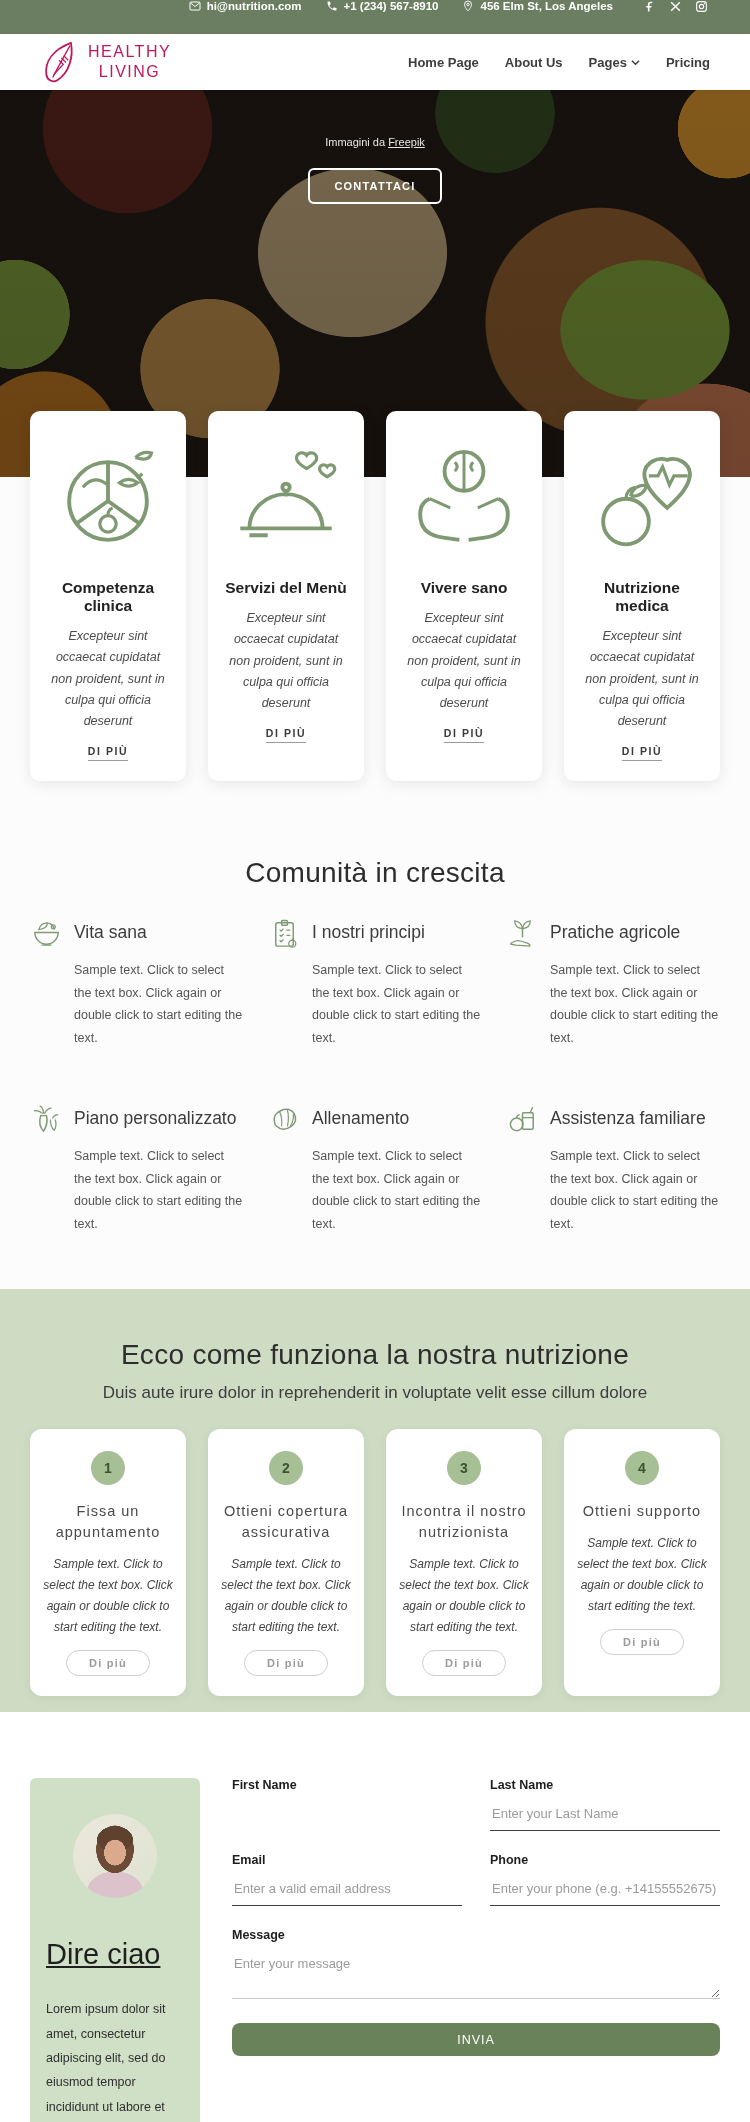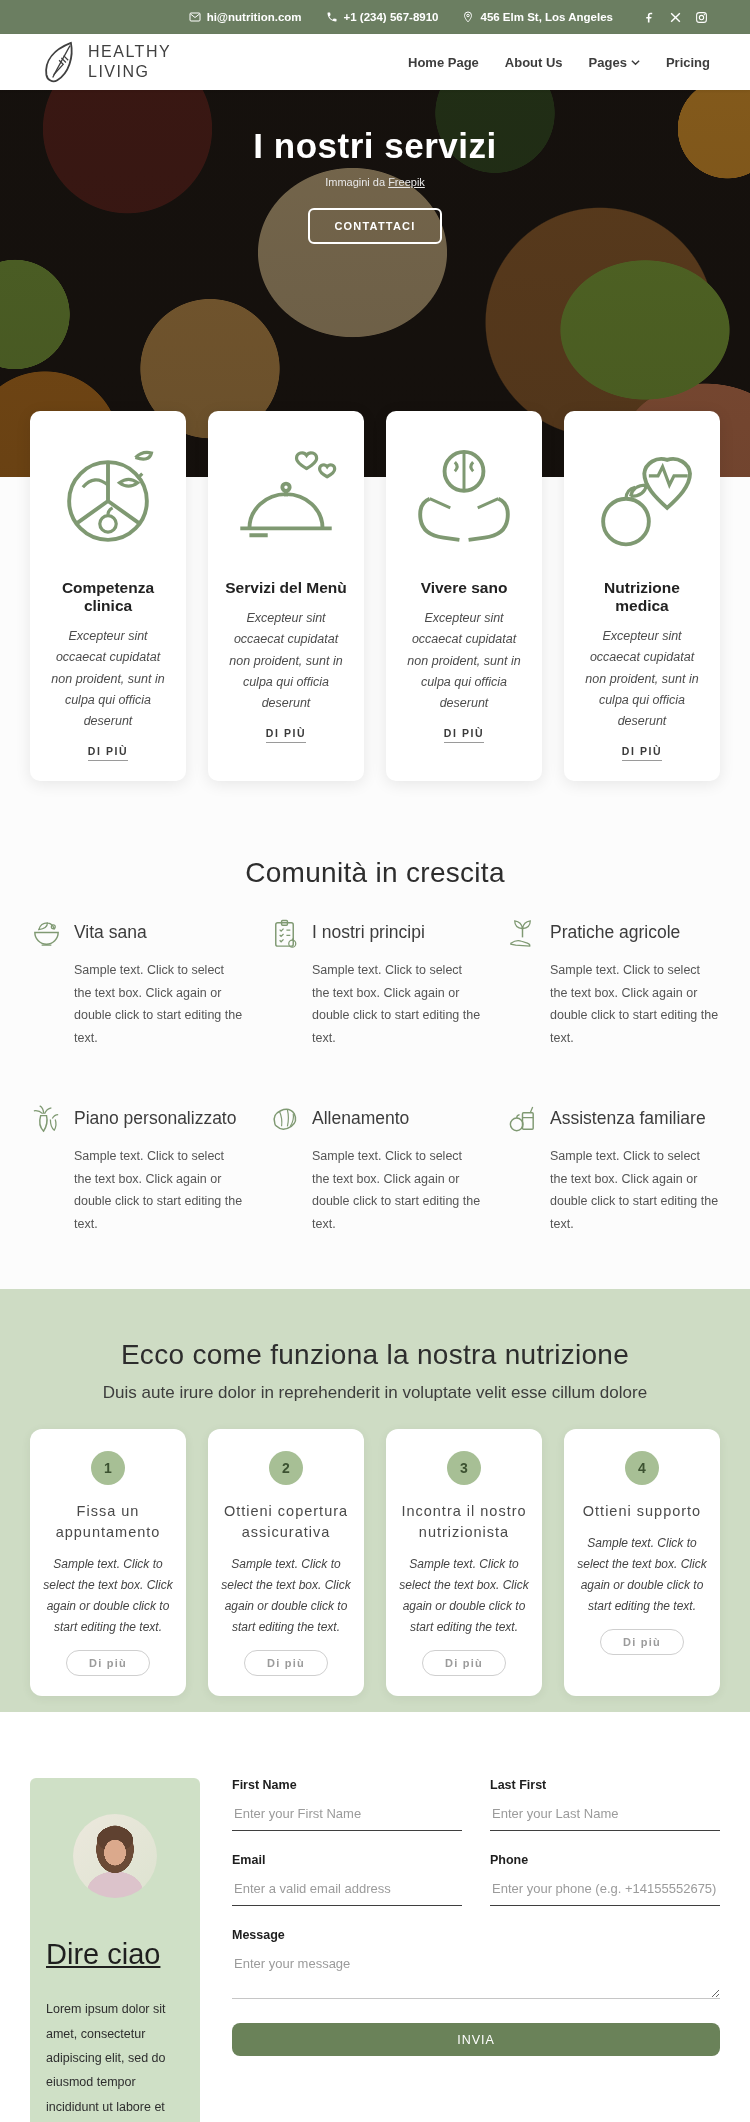--- a/index.html
+++ b/index.html
@@ -8,35 +8,35 @@
   body {
     width:750px; margin:0 auto; background:#fff;
     font-family:"Liberation Sans", sans-serif; color:#333;
   }
   a { text-decoration:none; color:inherit; cursor:pointer; }
   svg { display:block; }
 
   
   .topbar {
     height:34px; background:#6b7e61; color:#fff;
-    display:flex; align-items:center; justify-content:flex-end;
+    display:flex; align-items:flex-start; justify-content:flex-end;
     padding:0 42px; gap:24px; font-size:11.5px; font-weight:bold;
   }
   .topbar-item { display:flex; align-items:center; gap:6px; }
   .topbar-item svg { width:12px; height:12px; }
   .topbar-social { display:flex; align-items:center; gap:13px; margin-left:6px; }
   .topbar-social svg { width:13px; height:13px; }
 
   
   .nav {
     height:56px; background:#fff; display:flex; align-items:center;
     justify-content:space-between; padding:0 40px;
     box-shadow:0 1px 3px rgba(0,0,0,.07); position:relative; z-index:5;
   }
-  .brand { display:flex; align-items:center; gap:8px; color:#404040; }
+  .brand { display:flex; align-items:center; gap:8px; color:#be185d;text-align:center; }
   .brand svg { width:40px; height:44px; }
   .brand-text { font-size:16px; letter-spacing:1.5px; line-height:1.25; font-weight:400; }
   .nav-menu { display:flex; align-items:center; gap:26px; font-size:13px; font-weight:bold; color:#3d3d3d; }
   .nav-item { display:flex; align-items:center; gap:4px; }
   .nav-item svg { width:9px; height:9px; }
 
   
   .hero {
     height:387px; position:relative; text-align:center; color:#fff;
     background-color:#181310;
@@ -229,21 +229,20 @@
           </svg>
         </span>
     </a>
     <a class="nav-item">
         <span>Pricing</span>
       </a>
   </div>
 </div>
 
 <div class="hero">
-  <div class="hero-title">I nostri servizi</div>
   <div class="hero-credit">
     <span>Immagini da </span><a class="credit-link">Freepik</a>
   </div>
   <a class="hero-cta">CONTATTACI</a>
 </div>
 
 <div class="services-section">
   <div class="services-row">
 
     <div class="service-card">
@@ -431,24 +430,23 @@
 <div class="contact">
   <div class="contact-card">
     <div class="contact-photo"></div>
     <div class="contact-heading">Dire ciao</div>
     <div class="contact-text">Lorem ipsum dolor sit amet, consectetur adipiscing elit, sed do eiusmod tempor incididunt ut labore et dolore magna aliqua.</div>
   </div>
 
   <form class="contact-form">
     <div class="field">
       <label class="field-label">First Name</label>
-      <input type="text" placeholder="Enter your First Name" style="">
     </div>
     <div class="field">
-      <label class="field-label">Last First</label>
+      <label class="field-label">Last Name</label>
       <input type="text" placeholder="Enter your Last Name" style="">
     </div>
     <div class="field">
       <label class="field-label">Email</label>
       <input type="text" placeholder="Enter a valid email address" style="">
     </div>
     <div class="field">
       <label class="field-label">Phone</label>
       <input type="text" placeholder="Enter your phone (e.g. +14155552675)" style="">
     </div>

